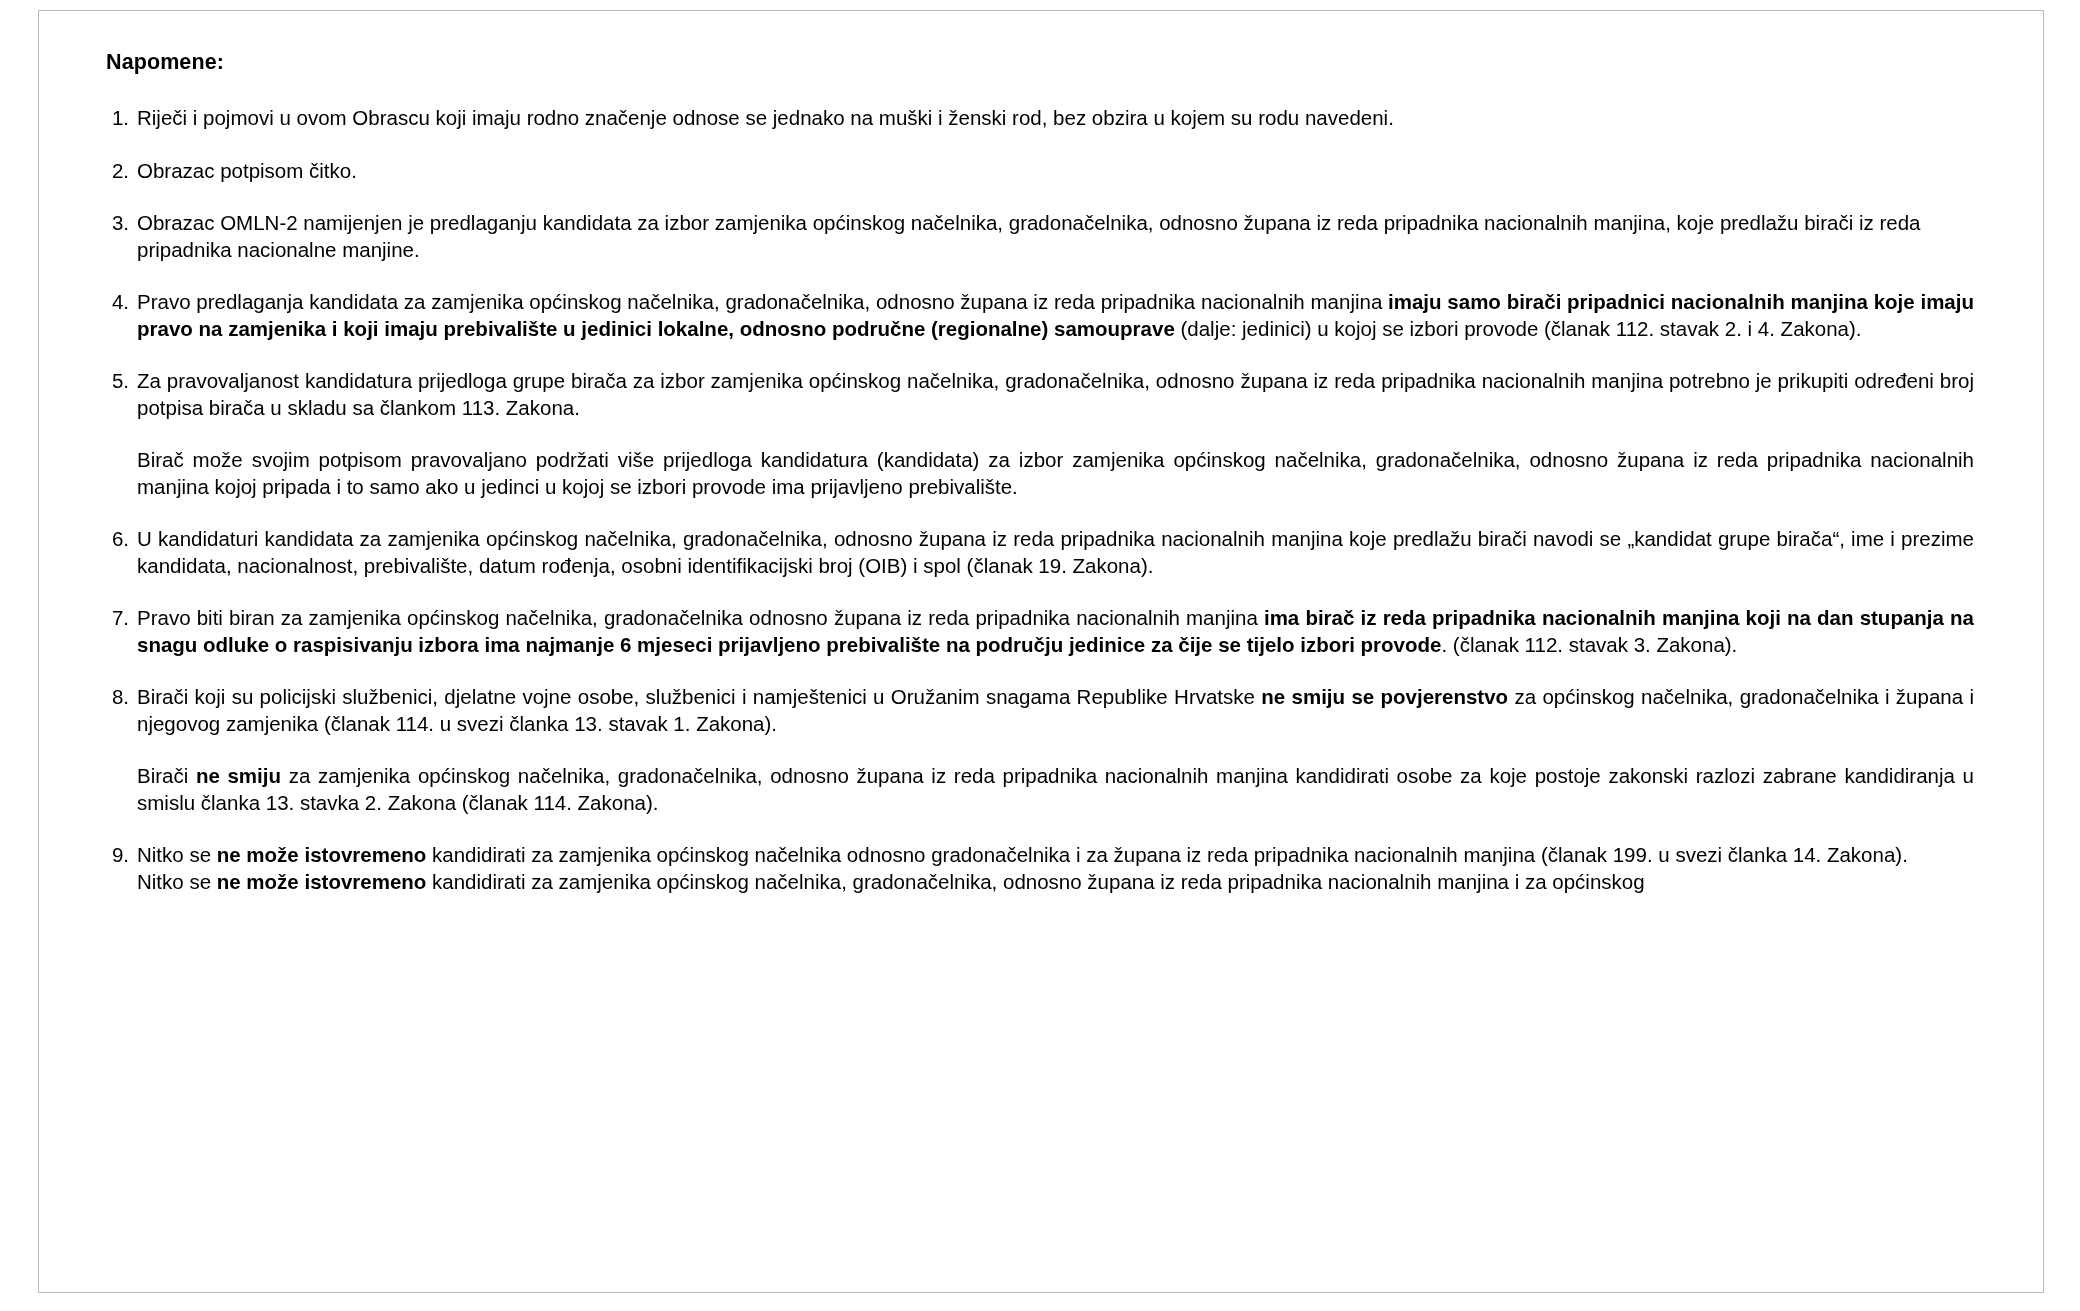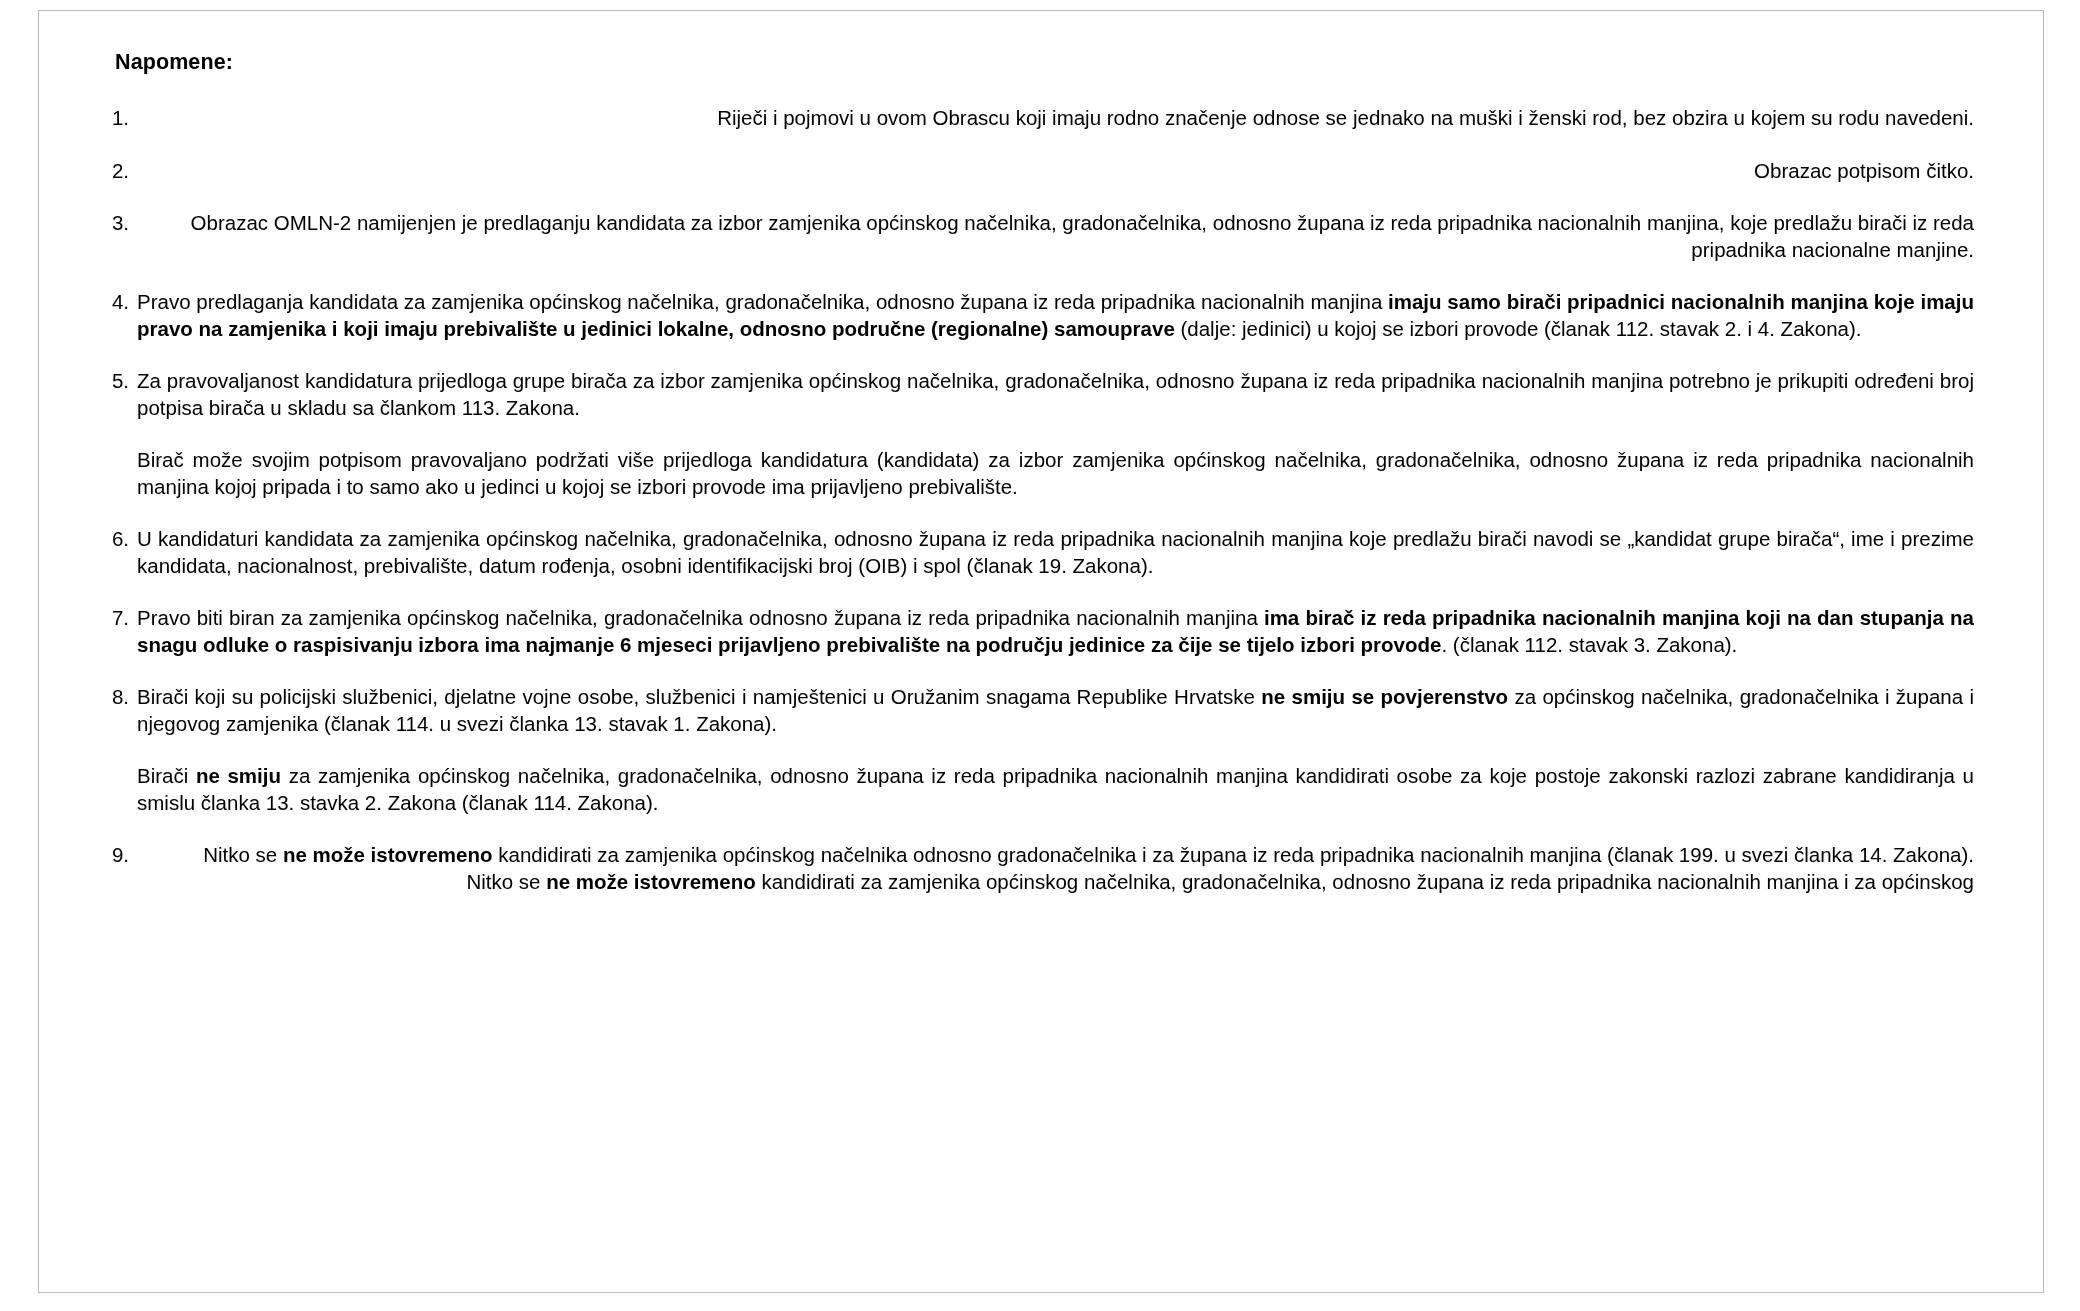--- a/index.html
+++ b/index.html
@@ -34,21 +34,21 @@
   .content {
     position: absolute;
     left: 60px;
     top: 38px;
     width: 1875px;
   }
   .heading {
     font-weight: bold;
     font-size: 21.5px;
     line-height: 26px;
-    margin: 0 0 30px 16px;
+    margin: 0 0 30px 7px;
     letter-spacing: 0.1px;
   }
   ol.notes {
     list-style: none;
     margin: 0;
     padding: 0;
   }
   ol.notes > li {
     position: relative;
     padding-left: 38px;
@@ -68,21 +68,21 @@
     margin: 0;
     font-size: 20.5px;
     line-height: 26.5px;
     text-align: justify;
     text-justify: inter-word;
   }
   .para + .para {
     margin-top: 26px;
   }
   .para.nojust {
-    text-align: right;
+    text-align: left;
   }
   b, .b {
     font-weight: bold;
   }
   .u {
     text-decoration: underline;
     font-weight: bold;
   }
   
   li.item-1 { margin-bottom: 28px; }

